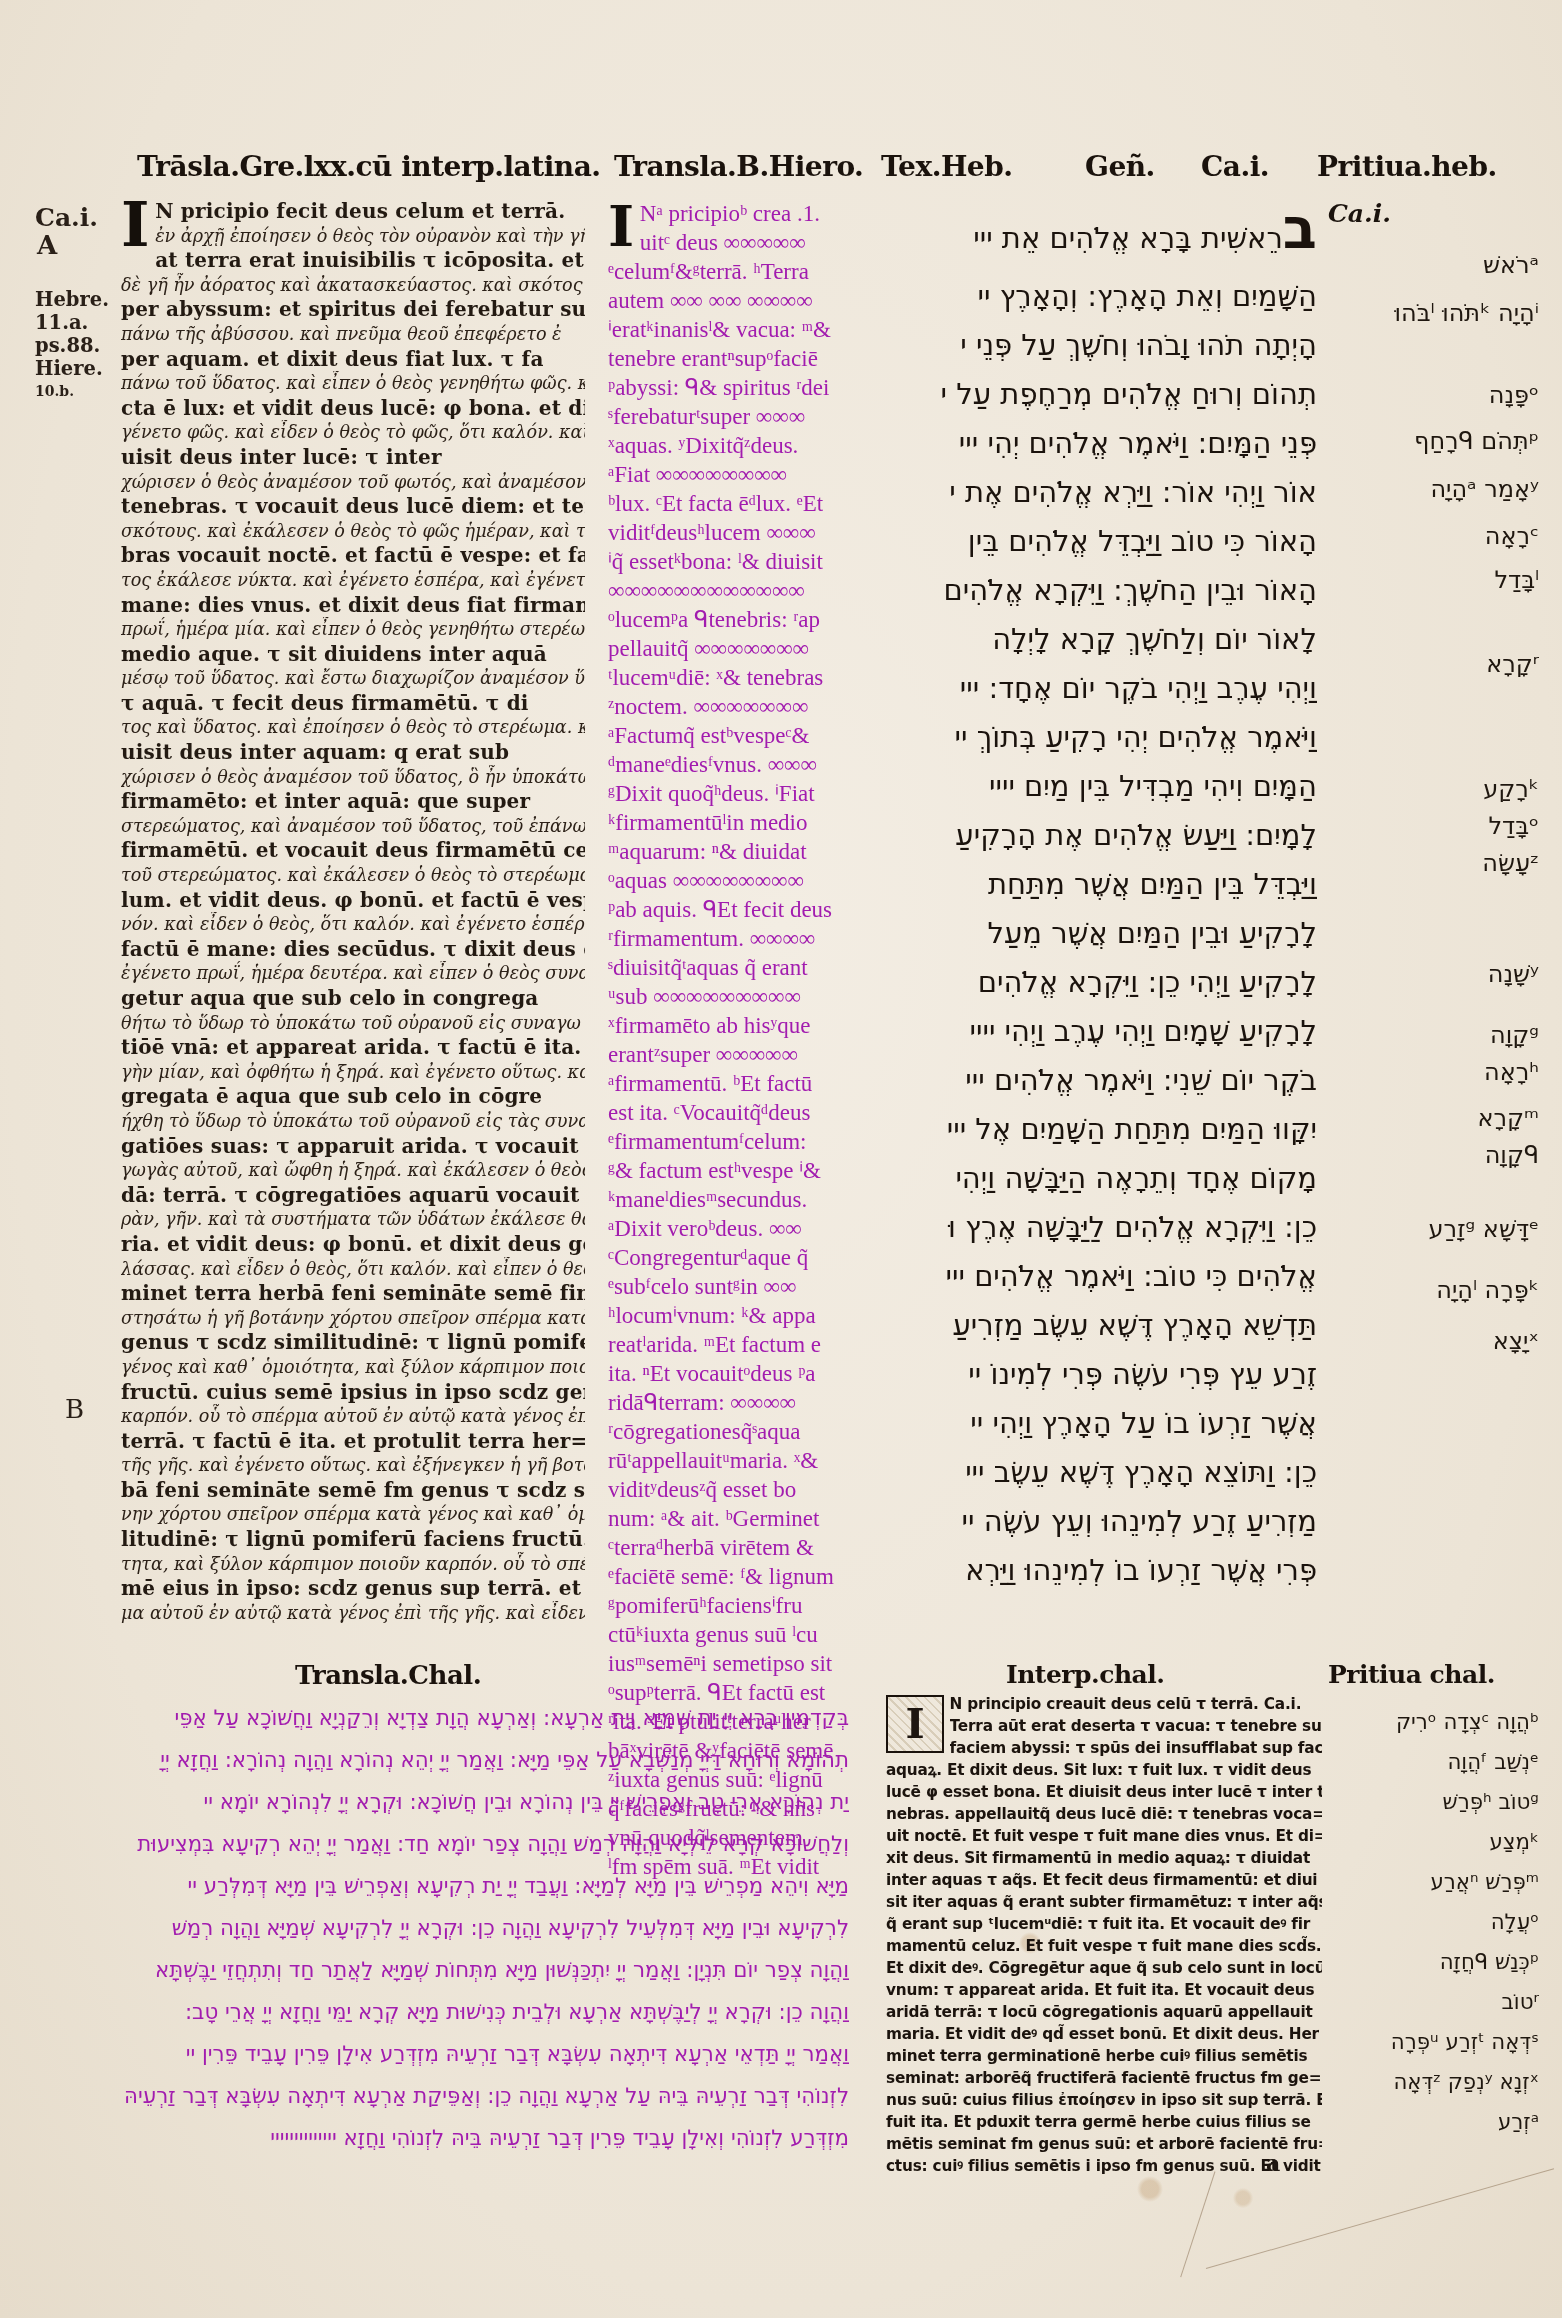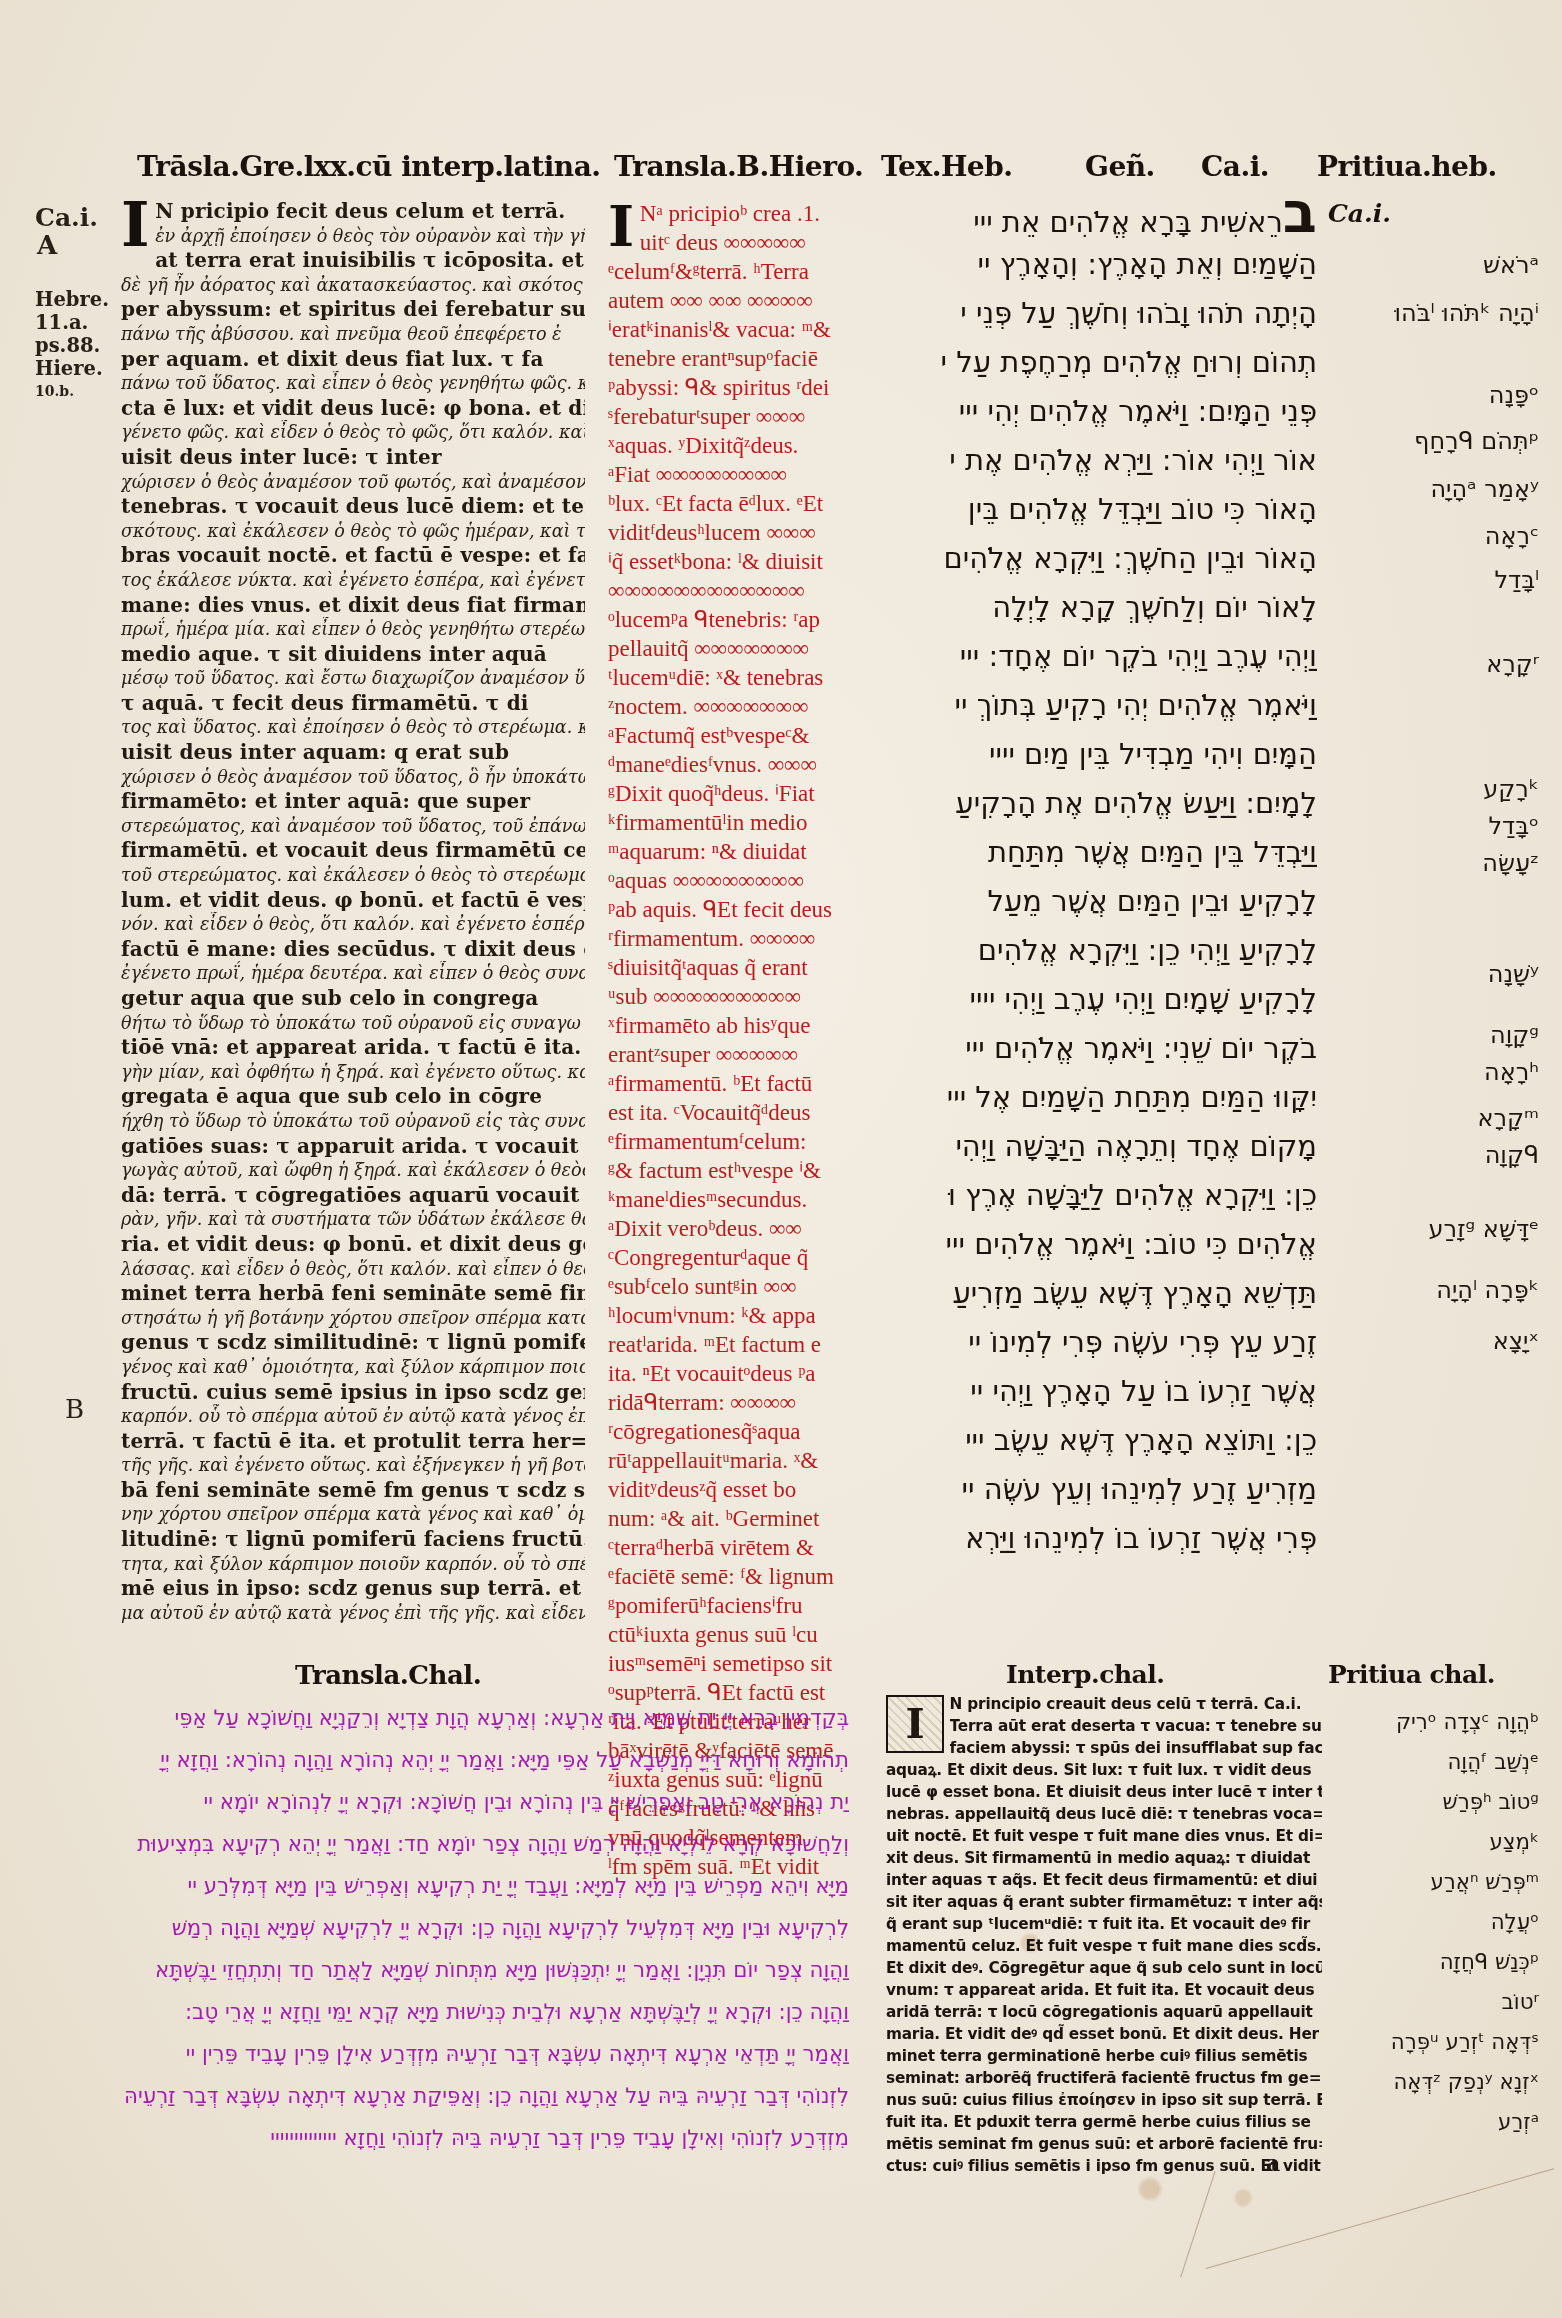--- a/index.html
+++ b/index.html
@@ -36,21 +36,21 @@
   .gl-line.lat { font-weight: bold; color: #231a12; letter-spacing: 0.2px; }
   .gl-line.grk { font-size: 17.6px; color: #2c2118; font-style: italic; }
   .dropcap {
     float: left; font-family: "DejaVu Serif", serif; font-weight: bold;
     font-size: 61px; line-height: 52px; margin-right: 5.6px; color: #15100b;
   }
   
   .vg-col { left: 608px; top: 199px; width: 250px; }
   .vg-line {
     font-family: "Liberation Serif", serif; font-size: 23px; line-height: 29px;
-    white-space: nowrap; overflow: hidden; color: #b91c1c;
+    white-space: nowrap; overflow: hidden; color: #a21caf;
   }
   
   .hb-col { left: 881px; top: 195px; width: 436px; direction: rtl; text-align: right; }
   .hb-line {
     font-family: "DejaVu Sans", sans-serif; font-size: 29px; line-height: 49px;
     white-space: nowrap; overflow: hidden; color: #1b130d;
   }
   .hb-big { font-size: 56px; font-weight: bold; }
   .hb-margin { left: 1326px; top: 195px; width: 213px; }
   .hbm-item {
@@ -235,21 +235,21 @@
     <div class="vg-line">ᵒsupᵖterrā. ᑫEt factū est</div>
     <div class="vg-line">ʳita. ˢEt ptulitᵗterraᵘher</div>
     <div class="vg-line">bāˣvirētē &amp;ʸfaciētē semē</div>
     <div class="vg-line">ᶻiuxta genus suū: ᵉlignū</div>
     <div class="vg-line">q̃ᶠfaciesᵍfructū: ʰ&amp; hñs</div>
     <div class="vg-line">vnū quodq̃ˡsementem</div>
     <div class="vg-line">ˡfm spēm suā. ᵐEt vidit</div>
   </div>
 
 <div class="col hb-col" id="hb">
-    <div class="hb-line" style="line-height: 36px;"><span class="hb-big">ב</span><span>רֵאשִׁית בָּרָא אֱלֹהִים אֵת ייי</span></div>
+    <div class="hb-line" style="line-height: 68px;"><span class="hb-big">ב</span><span>רֵאשִׁית בָּרָא אֱלֹהִים אֵת ייי</span></div>
     <div class="hb-line">הַשָּׁמַיִם וְאֵת הָאָרֶץ: וְהָאָרֶץ יי</div>
     <div class="hb-line">הָיְתָה תֹהוּ וָבֹהוּ וְחֹשֶׁךְ עַל פְּנֵי י</div>
     <div class="hb-line">תְהוֹם וְרוּחַ אֱלֹהִים מְרַחֶפֶת עַל י</div>
     <div class="hb-line">פְּנֵי הַמָּיִם: וַיֹּאמֶר אֱלֹהִים יְהִי ייי</div>
     <div class="hb-line">אוֹר וַיְהִי אוֹר: וַיַּרְא אֱלֹהִים אֶת י</div>
     <div class="hb-line">הָאוֹר כִּי טוֹב וַיַּבְדֵּל אֱלֹהִים בֵּין</div>
     <div class="hb-line">הָאוֹר וּבֵין הַחֹשֶׁךְ: וַיִּקְרָא אֱלֹהִים</div>
     <div class="hb-line">לָאוֹר יוֹם וְלַחֹשֶׁךְ קָרָא לָיְלָה</div>
     <div class="hb-line">וַיְהִי עֶרֶב וַיְהִי בֹקֶר יוֹם אֶחָד: ייי</div>
     <div class="hb-line">וַיֹּאמֶר אֱלֹהִים יְהִי רָקִיעַ בְּתוֹךְ יי</div>

